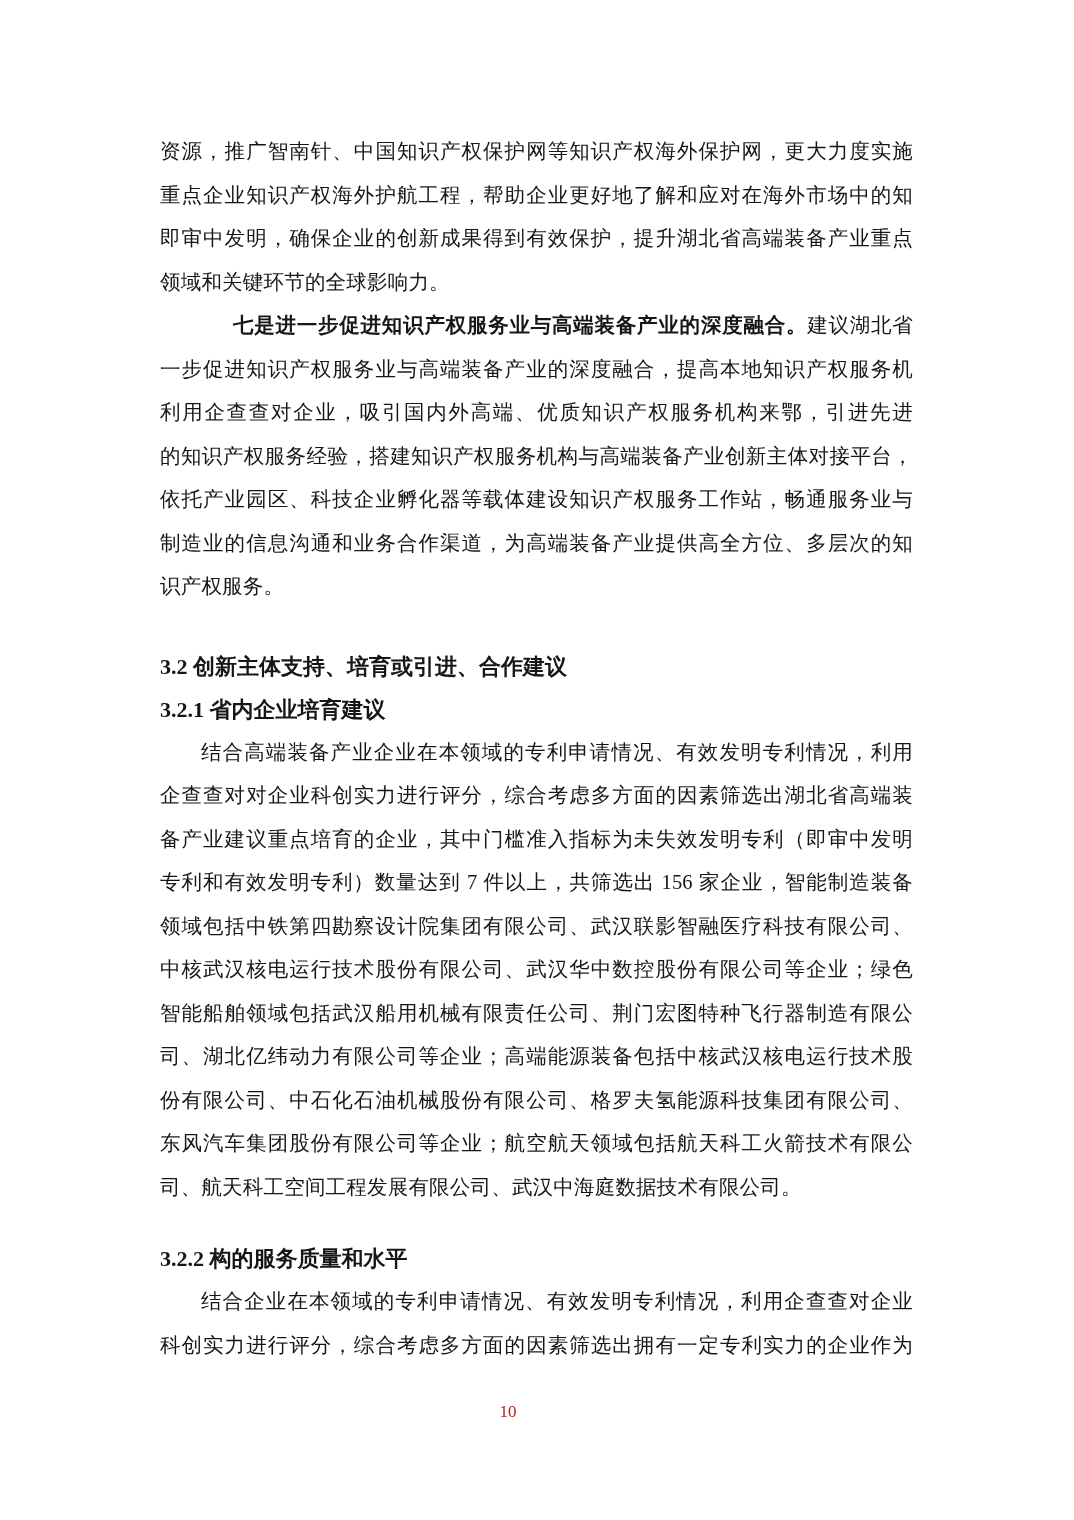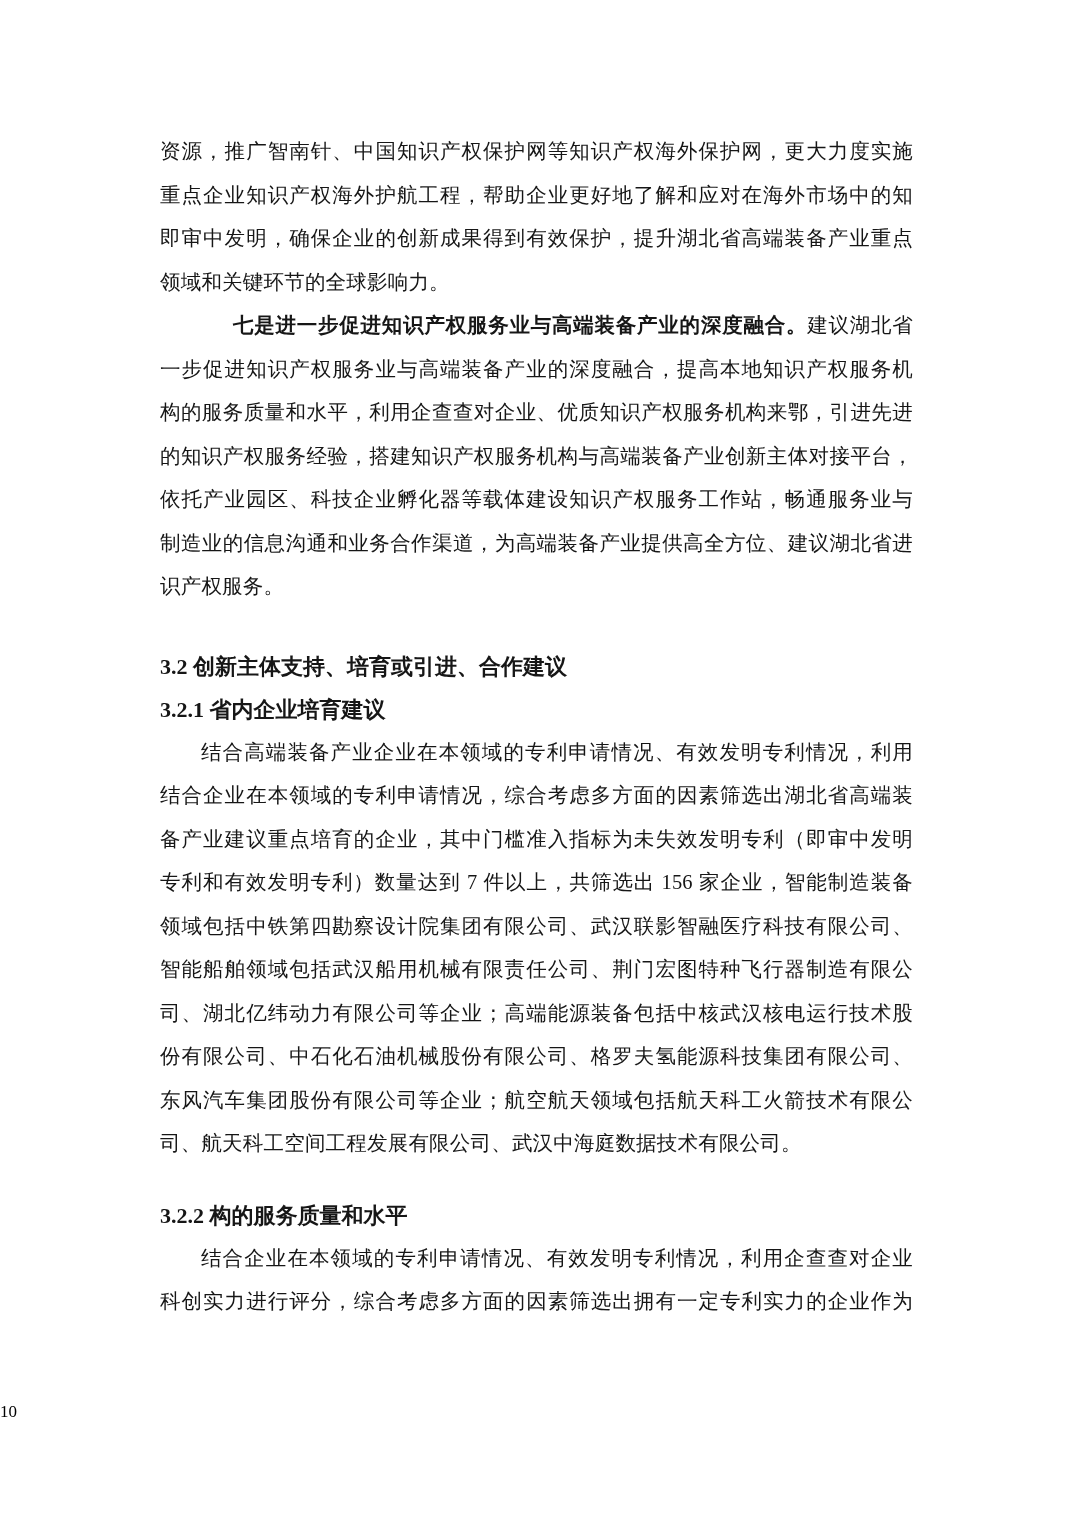--- a/index.html
+++ b/index.html
@@ -44,58 +44,60 @@
     text-align: center;
     text-align-last: left;
   }
   .heading.sp-before-lg { margin-top: 36px; }
   .heading.sp-before-md { margin-top: 28px; }
   .page-number {
     position: absolute;
     top: 1399px;
     left: 0;
     width: 100%;
+    text-align: center;
     font-size: 17px;
     line-height: 26px;
-    color: #000000;
+    color: #b91c1c;
   }
 </style>
 </head>
 <body>
 
 <div class="page">
   <div class="content">
 
     <div class="para">
         <div class="tline mid">资源，推广智南针、中国知识产权保护网等知识产权海外保护网，更大力度实施</div>
         <div class="tline mid">重点企业知识产权海外护航工程，帮助企业更好地了解和应对在海外市场中的知</div>
         <div class="tline mid">即审中发明，确保企业的创新成果得到有效保护，提升湖北省高端装备产业重点</div>
         <div class="tline last">领域和关键环节的全球影响力。</div>
       </div>
 
     <div class="para">
         <div class="tline first"><b>七是进一步促进知识产权服务业与高端装备产业的深度融合。</b>建议湖北省进</div>
         <div class="tline mid">一步促进知识产权服务业与高端装备产业的深度融合，提高本地知识产权服务机</div>
-        <div class="tline mid">构的服务质量和水平，利用企查查对企业、优质知识产权服务机构来鄂，引进先进</div>
+        <div class="tline mid">利用企查查对企业，吸引国内外高端、优质知识产权服务机构来鄂，引进先进</div>
         <div class="tline mid">的知识产权服务经验，搭建知识产权服务机构与高端装备产业创新主体对接平台，</div>
         <div class="tline mid">依托产业园区、科技企业孵化器等载体建设知识产权服务工作站，畅通服务业与</div>
-        <div class="tline mid">制造业的信息沟通和业务合作渠道，为高端装备产业提供高全方位、建议湖北省进</div>
+        <div class="tline mid">制造业的信息沟通和业务合作渠道，为高端装备产业提供高全方位、多层次的知</div>
         <div class="tline last">识产权服务。</div>
       </div>
 
     <h2 class="heading sp-before-lg">3.2 创新主体支持、培育或引进、合作建议</h2>
 
     <h3 class="heading">3.2.1 省内企业培育建议</h3>
 
     <div class="para">
         <div class="tline first">结合高端装备产业企业在本领域的专利申请情况、有效发明专利情况，利用</div>
-        <div class="tline mid">结合企业在本领域的专利申请情况，综合考虑多方面的因素筛选出湖北省高端装</div>
+        <div class="tline mid">企查查对对企业科创实力进行评分，综合考虑多方面的因素筛选出湖北省高端装</div>
         <div class="tline mid">备产业建议重点培育的企业，其中门槛准入指标为未失效发明专利（即审中发明</div>
         <div class="tline mid">专利和有效发明专利）数量达到 7 件以上，共筛选出 156 家企业，智能制造装备</div>
         <div class="tline mid">领域包括中铁第四勘察设计院集团有限公司、武汉联影智融医疗科技有限公司、</div>
+        <div class="tline mid">中核武汉核电运行技术股份有限公司、武汉华中数控股份有限公司等企业；绿色</div>
         <div class="tline mid">智能船舶领域包括武汉船用机械有限责任公司、荆门宏图特种飞行器制造有限公</div>
         <div class="tline mid">司、湖北亿纬动力有限公司等企业；高端能源装备包括中核武汉核电运行技术股</div>
         <div class="tline mid">份有限公司、中石化石油机械股份有限公司、格罗夫氢能源科技集团有限公司、</div>
         <div class="tline mid">东风汽车集团股份有限公司等企业；航空航天领域包括航天科工火箭技术有限公</div>
         <div class="tline last">司、航天科工空间工程发展有限公司、武汉中海庭数据技术有限公司。</div>
       </div>
 
     <h3 class="heading sp-before-md">3.2.2 构的服务质量和水平</h3>
 
     <div class="para">

